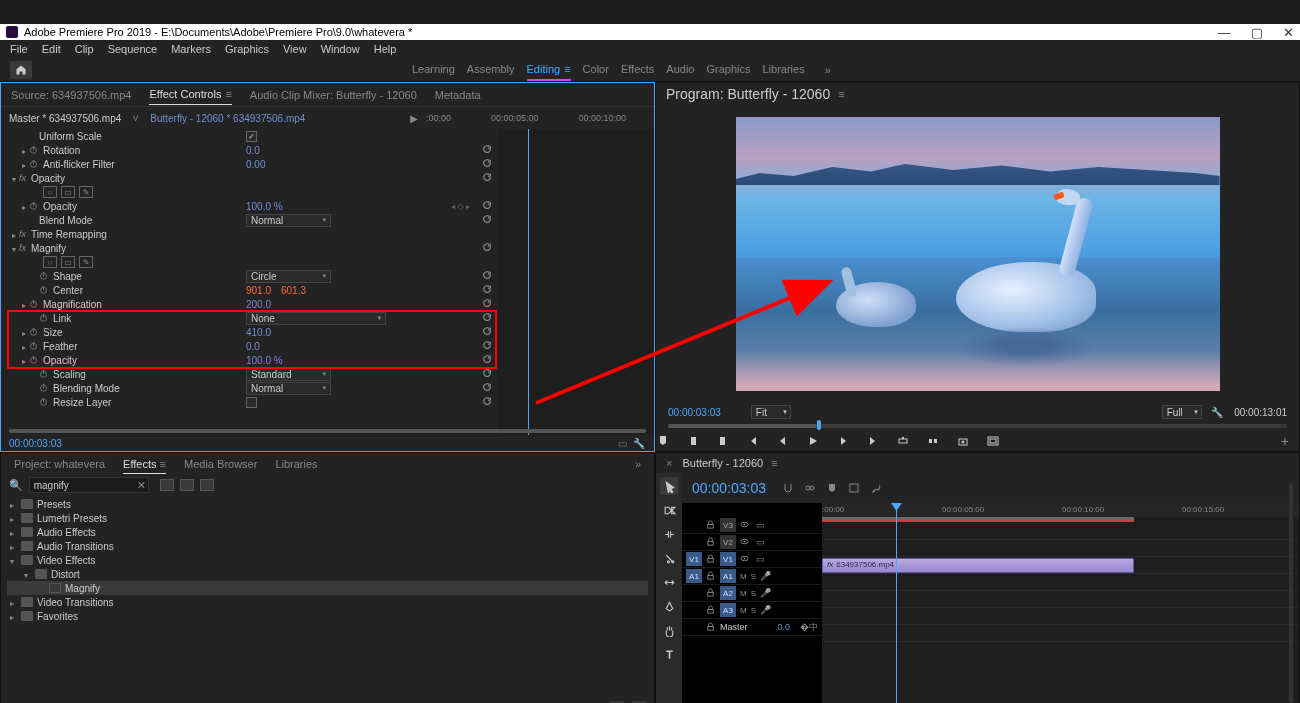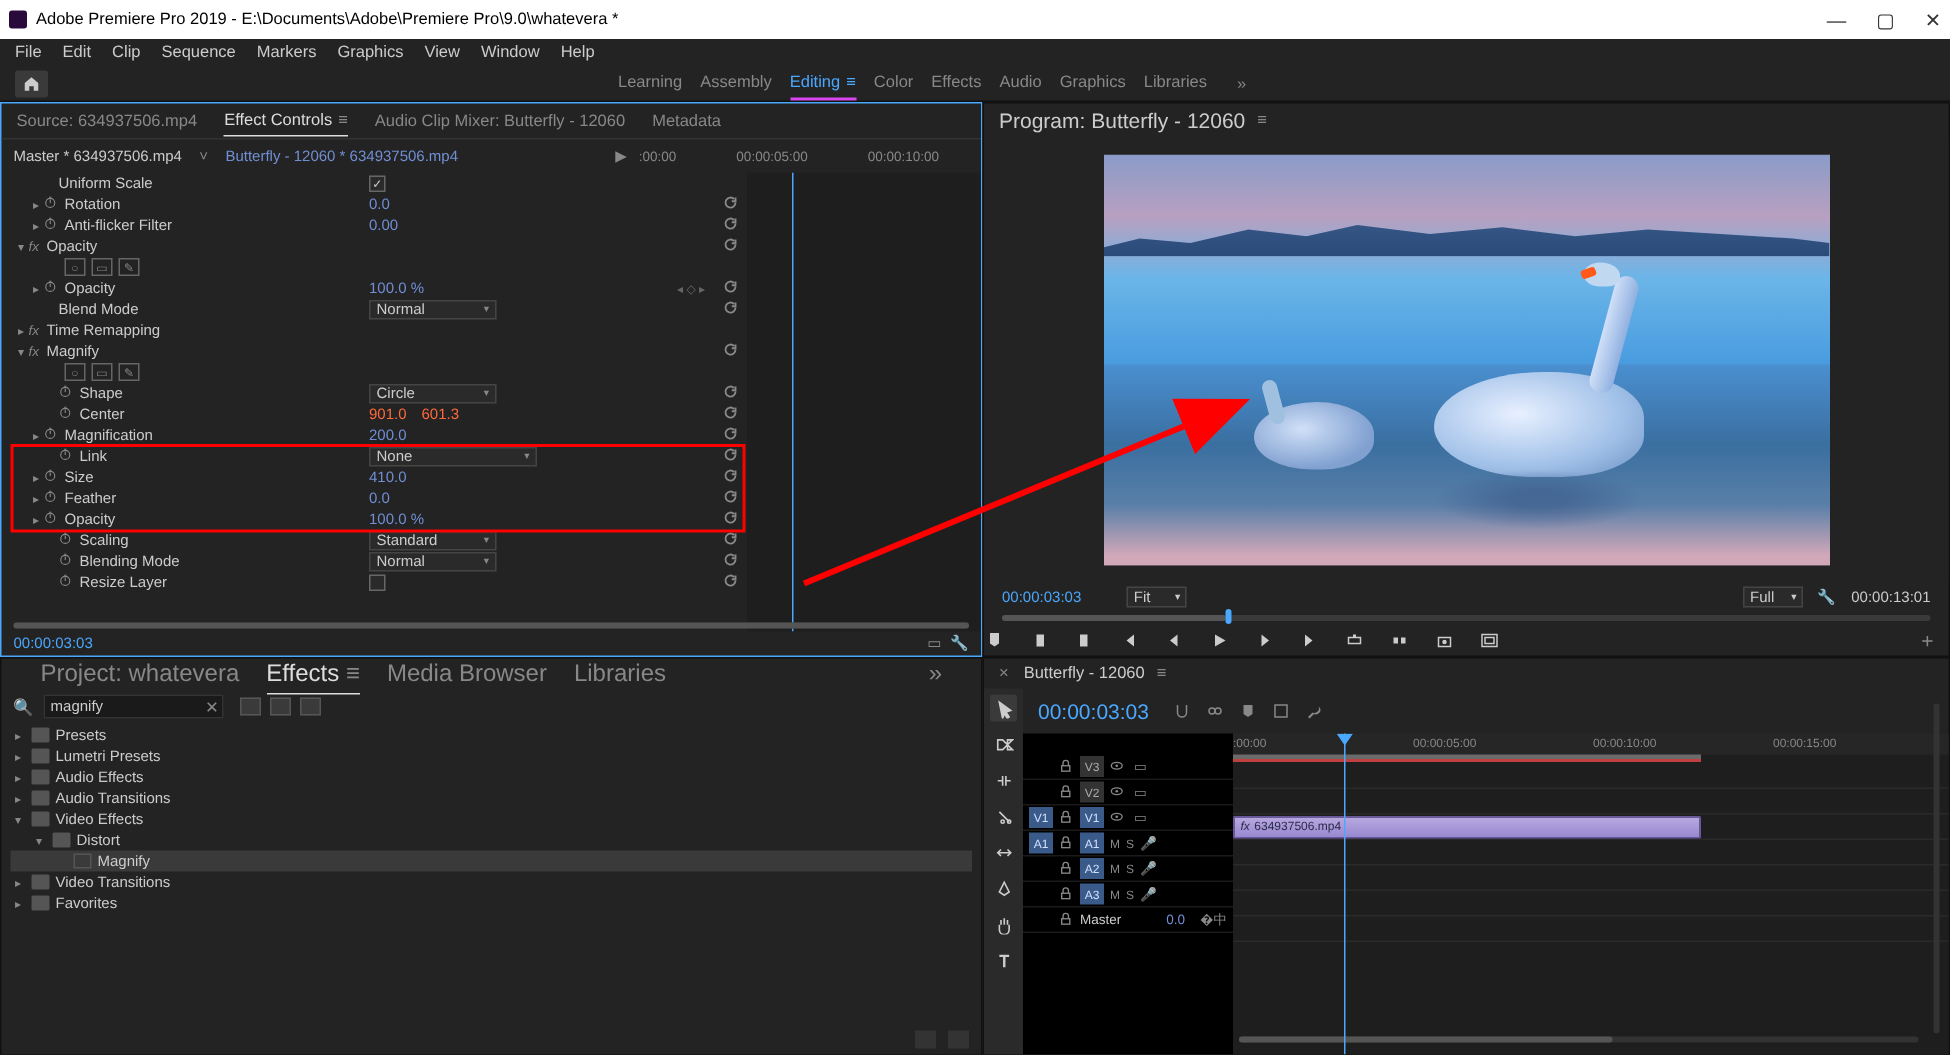--- a/index.html
+++ b/index.html
@@ -1,17 +1,17 @@
 <!DOCTYPE html>
 <html><head>
 <meta charset="utf-8">
 <style>
 * { margin:0; padding:0; box-sizing:border-box; font-family:"Segoe UI",Arial,sans-serif; }
 body { background:#1a1a1a; color:#ccc; font-size:11px; width:1300px; height:703px; overflow:hidden; position:relative; }
-.titlebar { height:26px; background:#fff; color:#000; display:flex; align-items:center; padding:0 6px; font-size:11px; }
+.titlebar { height:16px; background:#fff; color:#000; display:flex; align-items:center; padding:0 6px; font-size:11px;margin-top:24px; }
 .titlebar .app-icon { width:12px; height:12px; background:#2a0a3a; border-radius:2px; margin-right:6px; display:inline-block; }
 .titlebar .win-controls { margin-left:auto; display:flex; gap:20px; font-size:13px; color:#333; }
 .titlebar .win-controls span { cursor:pointer; }
 .menubar { height:18px; background:#232323; display:flex; align-items:center; padding:0 4px; gap:2px; }
 .menubar span { padding:0 6px; font-size:11px; color:#ccc; cursor:pointer; }
 .workspace-bar { height:24px; background:#232323; display:flex; align-items:center; padding:0 10px; border-bottom:1px solid #111; }
 .home-btn { width:22px; height:18px; background:#3a3a3a; border-radius:2px; display:flex; align-items:center; justify-content:center; margin-right:20px; cursor:pointer; }
 .home-btn svg { fill:#ccc; }
 .ws-tabs { display:flex; gap:12px; margin-left:360px; }
 .ws-tab { color:#888; font-size:11px; cursor:pointer; padding:4px 0; }
@@ -49,21 +49,21 @@
 .prop-row .val { position:absolute; left:245px; color:#718fd4; cursor:pointer; }
 .prop-row .val2 { position:absolute; left:280px; color:#718fd4; cursor:pointer; }
 .prop-row .reset { position:absolute; right:6px; top:1px; cursor:pointer; }
 .prop-row .reset svg { width:10px;height:10px; stroke:#888; fill:none; }
 .prop-row .kf-nav { position:absolute; right:28px; display:flex; gap:2px; color:#666; font-size:8px; }
 .prop-row.indent1 { padding-left:18px; }
 .prop-row.indent2 { padding-left:28px; }
 .prop-row .checkbox { width:11px;height:11px;border:1px solid #666;background:#2a2a2a;display:inline-flex;align-items:center;justify-content:center;margin-right:6px; position:absolute; left:245px; cursor:pointer;}
 .prop-row .checkbox.checked::after{content:'✓';color:#ccc;font-size:8px;}
 .prop-row .dropdown { position:absolute; left:245px; width:85px; height:13px; background:#2a2a2a; border:1px solid #444; padding:0 4px; color:#ccc; font-size:10px; display:flex; align-items:center; cursor:pointer;}
-.prop-row .dropdown.wide { width:112px; }
+.prop-row .dropdown.wide { width:140px; }
 .prop-row .dropdown::after { content:'▾'; position:absolute; right:4px; font-size:7px; color:#888; }
 .mask-shapes { display:flex; gap:4px; margin-left:4px; }
 .mask-shapes span { width:14px;height:12px;border:1px solid #666;display:flex;align-items:center;justify-content:center;font-size:8px;color:#888;cursor:pointer; }
 .highlight-box { position:absolute; border:2px solid #ff0000; pointer-events:none; z-index:10; }
 .ec-tc { height:16px; padding:0 8px; color:#4aa8ff; font-size:10px; display:flex; align-items:center; }
 .ec-foot-icons { position:absolute; right:8px; bottom:2px; display:flex; gap:6px; color:#888; font-size:10px; }
 .scroll-thumb { position:absolute; bottom:16px; left:8px; right:8px; height:6px; }
 .scroll-thumb .track{width:100%;height:4px;background:#333;border-radius:2px;position:relative;}
 .scroll-thumb .thumb{position:absolute;height:4px;background:#555;border-radius:2px;}
 
@@ -97,21 +97,21 @@
 .prog-scrub { height:10px; position:relative; margin:0 12px; }
 .prog-scrub .track { height:4px; background:#3a3a3a; border-radius:2px; position:relative; top:3px;}
 .prog-scrub .fill { position:absolute; left:0; width:24%; height:4px; background:#555; top:3px; border-radius:2px;}
 .prog-scrub .head { position:absolute; left:24%; top:-1px; width:4px;height:10px;background:#4aa8ff;border-radius:2px; }
 .transport { display:flex; justify-content:center; gap:16px; align-items:center; height:20px; }
 .transport .btn { cursor:pointer; color:#ccc; width:14px;height:14px; display:flex;align-items:center;justify-content:center;}
 .transport .btn svg{width:12px;height:12px;fill:#ccc;}
 .transport .plus { margin-left:auto; margin-right:10px; color:#888; font-size:14px;cursor:pointer;}
 
 .lower-left { display:flex; flex-direction:column; background:#232323; border:1px solid #111; }
-.ll-tabs { height:22px; display:flex; align-items:center; padding:0 26px; gap:18px; font-size:16px; }
+.ll-tabs { height:22px; display:flex; align-items:center; padding:0 13px; gap:18px; font-size:11px; }
 .ll-tabs .tab{color:#888;cursor:pointer;padding:3px 0;}
 .ll-tabs .tab.active{color:#ddd;border-bottom:1px solid #ddd;}
 .ll-tabs .more{margin-left:auto;color:#888;cursor:pointer;}
 .search-row { display:flex; align-items:center; padding:2px 8px; gap:6px; }
 .search-row .search-icon{color:#888;}
 .search-row input { flex:1; background:#1a1a1a; border:1px solid #333; color:#ccc; padding:2px 4px; font-size:10px; height:16px; max-width:120px;}
 .search-row .clear{color:#888;cursor:pointer;margin-left:-18px;margin-right:8px;}
 .search-row .bin{width:14px;height:12px;background:#3a3a3a;border:1px solid #555;cursor:pointer;}
 .tree { flex:1; padding:2px 6px; font-size:10px; overflow:auto;}
 .tree-row { height:14px; display:flex; align-items:center; gap:4px; cursor:pointer; }

